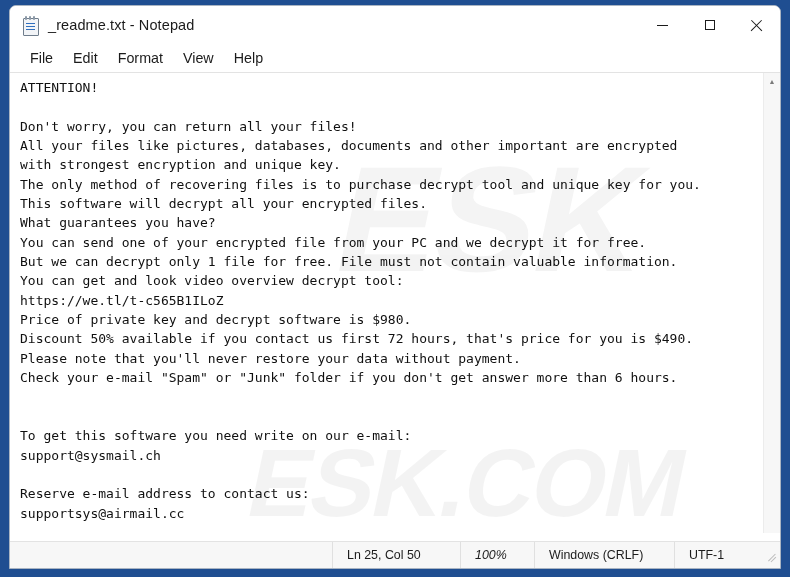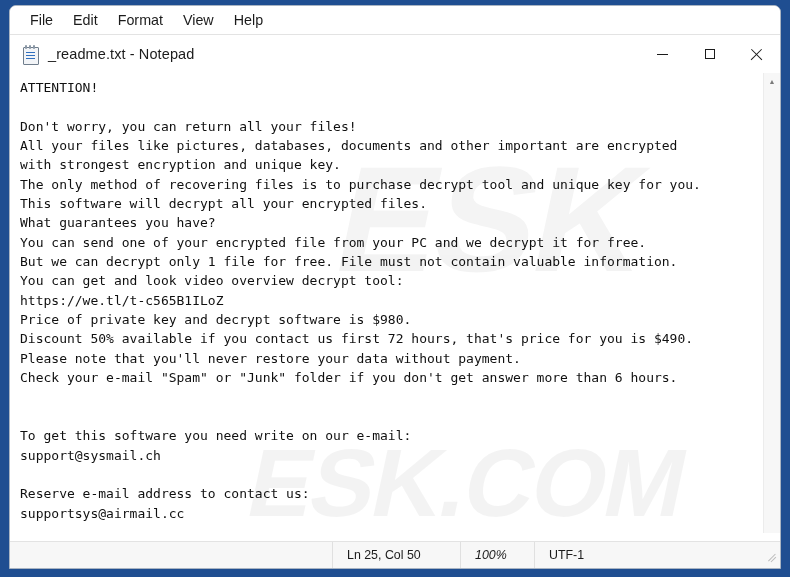--- a/index.html
+++ b/index.html
@@ -270,28 +270,20 @@
     transform: rotate(-45deg);
     right: 0;
   }
   #resize-grip span:nth-child(1) { width: 10px; top: 8px; }
   #resize-grip span:nth-child(2) { width: 7px;  top: 10px; }
 </style>
 </head>
 <body>
 
 <div id="window">
-
-  <div id="menubar">
-    <div class="menu-item">File</div>
-    <div class="menu-item">Edit</div>
-    <div class="menu-item">Format</div>
-    <div class="menu-item">View</div>
-    <div class="menu-item">Help</div>
-  </div>
 
   <div id="titlebar">
     <div id="title-left">
       <div class="np-icon">
         <div class="pad"></div>
         <div class="ln l1"></div>
         <div class="ln l2"></div>
         <div class="ln l3"></div>
         <div class="ring r1"></div>
         <div class="ring r2"></div>
@@ -305,20 +297,28 @@
       </div>
       <div class="wbtn">
         <div class="glyph-max"></div>
       </div>
       <div class="wbtn close">
         <div class="glyph-close"></div>
       </div>
     </div>
   </div>
 
+  <div id="menubar">
+    <div class="menu-item">File</div>
+    <div class="menu-item">Edit</div>
+    <div class="menu-item">Format</div>
+    <div class="menu-item">View</div>
+    <div class="menu-item">Help</div>
+  </div>
+
   <div id="textwrap">
 
     <div id="watermark">
       <div class="wm-text" id="wm1">ESK</div>
       <div class="wm-text" id="wm2">ESK.COM</div>
     </div>
 
     <div id="textarea"><div class="line">ATTENTION!</div><div class="line"></div><div class="line">Don't worry, you can return all your files!</div><div class="line">All your files like pictures, databases, documents and other important are encrypted</div><div class="line">with strongest encryption and unique key.</div><div class="line">The only method of recovering files is to purchase decrypt tool and unique key for you.</div><div class="line">This software will decrypt all your encrypted files.</div><div class="line">What guarantees you have?</div><div class="line">You can send one of your encrypted file from your PC and we decrypt it for free.</div><div class="line">But we can decrypt only 1 file for free. File must not contain valuable information.</div><div class="line">You can get and look video overview decrypt tool:</div><div class="line">https://we.tl/t-c565B1ILoZ</div><div class="line">Price of private key and decrypt software is $980.</div><div class="line">Discount 50% available if you contact us first 72 hours, that's price for you is $490.</div><div class="line">Please note that you'll never restore your data without payment.</div><div class="line">Check your e-mail "Spam" or "Junk" folder if you don't get answer more than 6 hours.</div><div class="line"></div><div class="line"></div><div class="line">To get this software you need write on our e-mail:</div><div class="line">support@sysmail.ch</div><div class="line"></div><div class="line">Reserve e-mail address to contact us:</div><div class="line">supportsys@airmail.cc</div><div class="line"></div></div>
 
     <div id="scrollbar">
@@ -326,20 +326,21 @@
       <div id="sb-track">
         <div id="sb-thumb"></div>
       </div>
     </div>
   </div>
 
   <div id="statusbar">
     <div id="status-spacer"></div>
     <div class="status-cell" id="sc-ln">Ln 25, Col 50</div>
     <div class="status-cell" id="sc-zoom">100%</div>
+    <div class="status-cell" id="sc-eol">Windows (CRLF)</div>
     <div class="status-cell" id="sc-enc">UTF-1</div>
     <div id="resize-grip">
       <span></span>
         <span></span>
     </div>
   </div>
 
 </div>
 
 </body></html>

